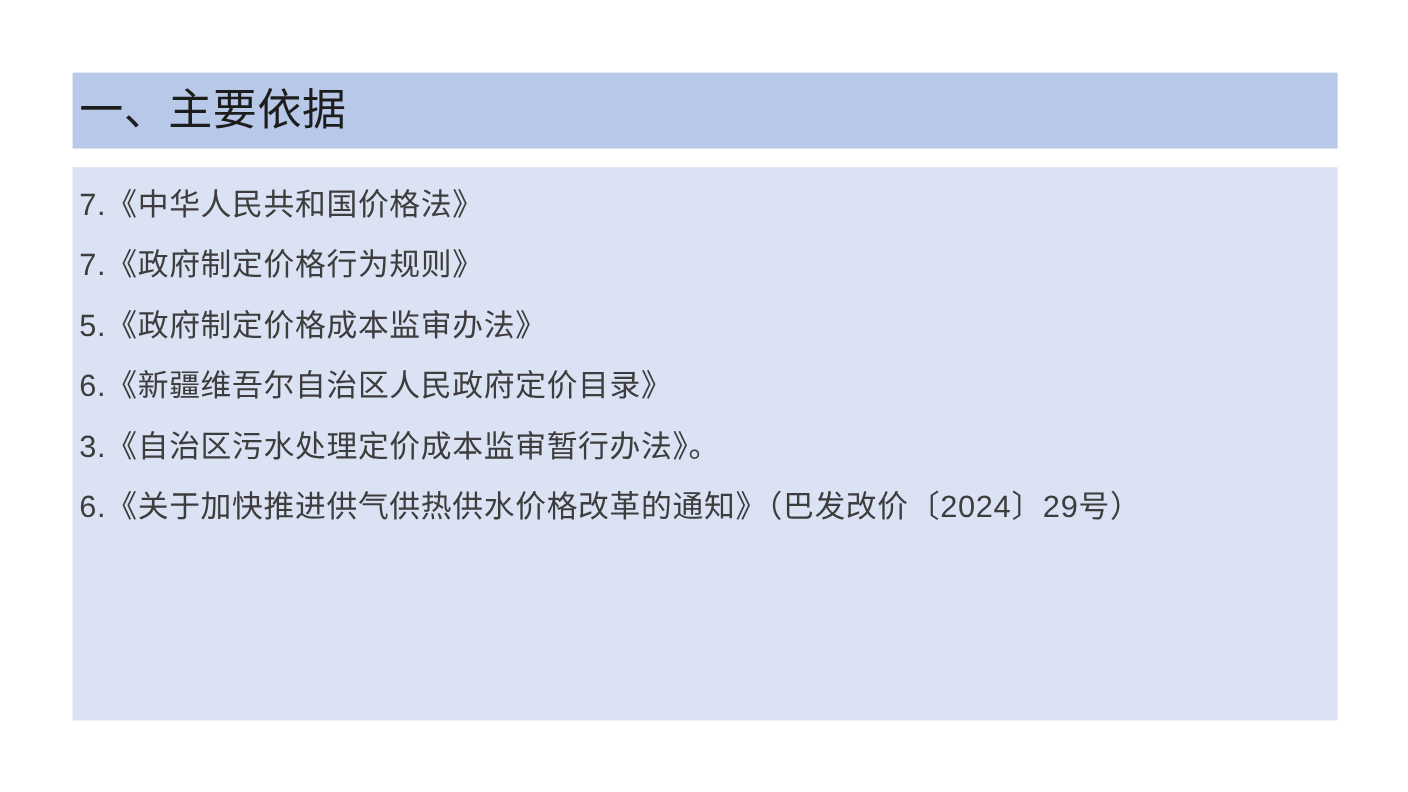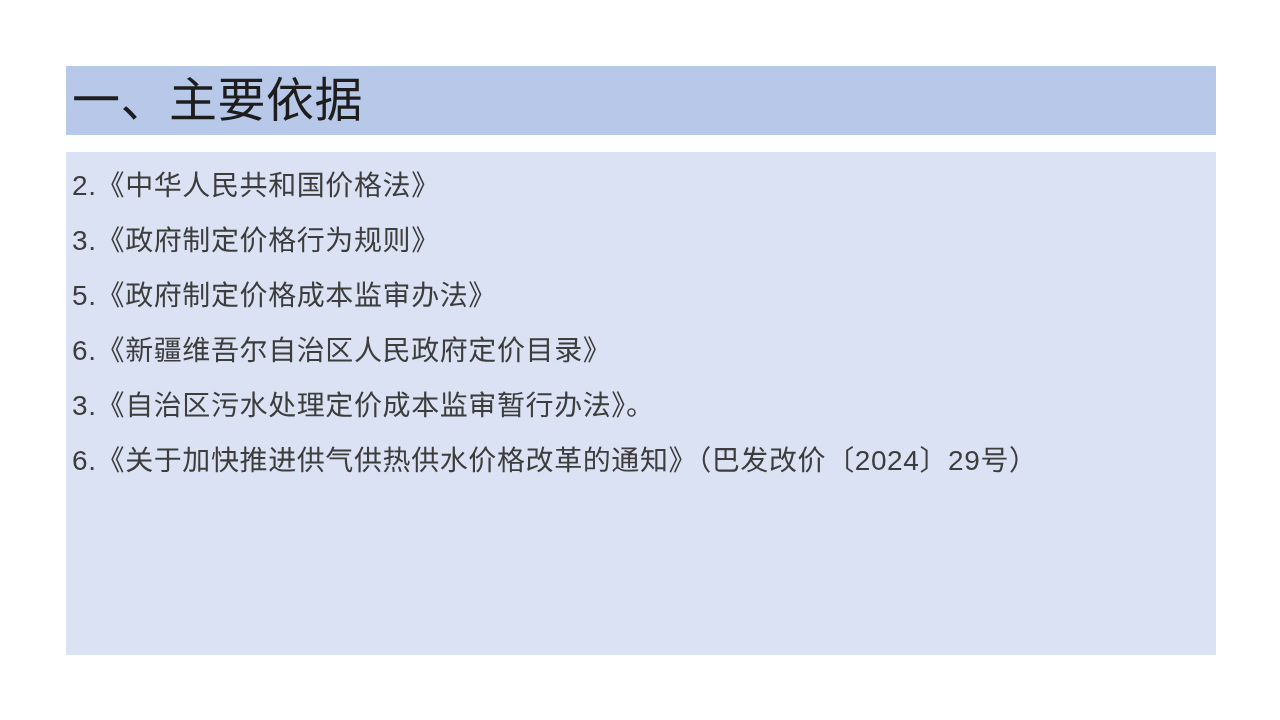--- a/index.html
+++ b/index.html
@@ -30,21 +30,21 @@
     position: absolute;
     left: 66px;
     top: 66px;
     width: 1150px;
     height: 69px;
     background: #b8c8e8;
     display: flex;
     align-items: center;
   }
   .title-text {
-    font-size: 48px;
+    font-size: 40px;
     line-height: 1;
     color: #1d1d1d;
     letter-spacing: 0.5px;
     padding-left: 6px;
     white-space: nowrap;
     font-weight: 400;
   }
 
   
   .body-panel {
@@ -82,22 +82,22 @@
 <body>
 
 <div class="slide">
 
   <div class="title-band">
     <div class="title-text">一、主要依据</div>
   </div>
 
   <div class="body-panel">
     <ul class="item-list">
-      <li class="item">2.《中华人民共和国价格法》</li>
-      <li class="item">3.《政府制定价格行为规则》</li>
+      <li class="item">7.《中华人民共和国价格法》</li>
+      <li class="item">7.《政府制定价格行为规则》</li>
       <li class="item">5.《政府制定价格成本监审办法》</li>
       <li class="item">6.《新疆维吾尔自治区人民政府定价目录》</li>
       <li class="item">3.《自治区污水处理定价成本监审暂行办法》。</li>
       <li class="item">6.《关于加快推进供气供热供水价格改革的通知》（巴发改价〔2024〕29号）</li>
     </ul>
   </div>
 
 </div>
 
 </body></html>

